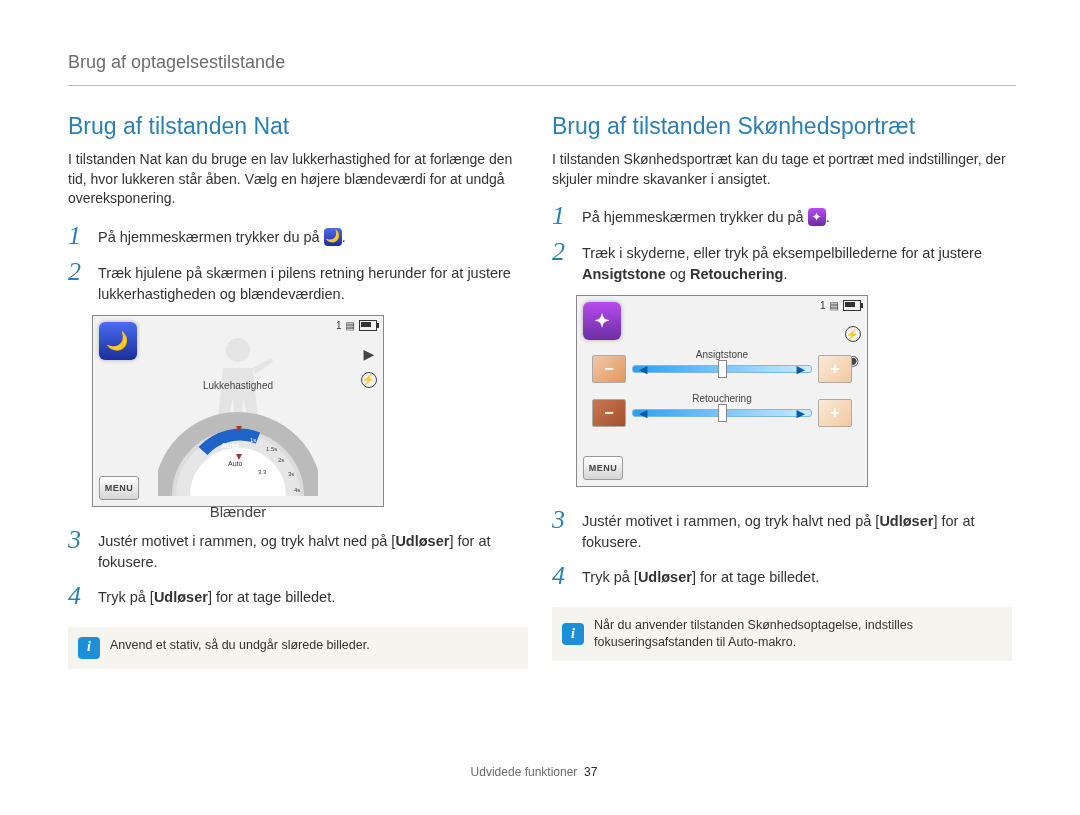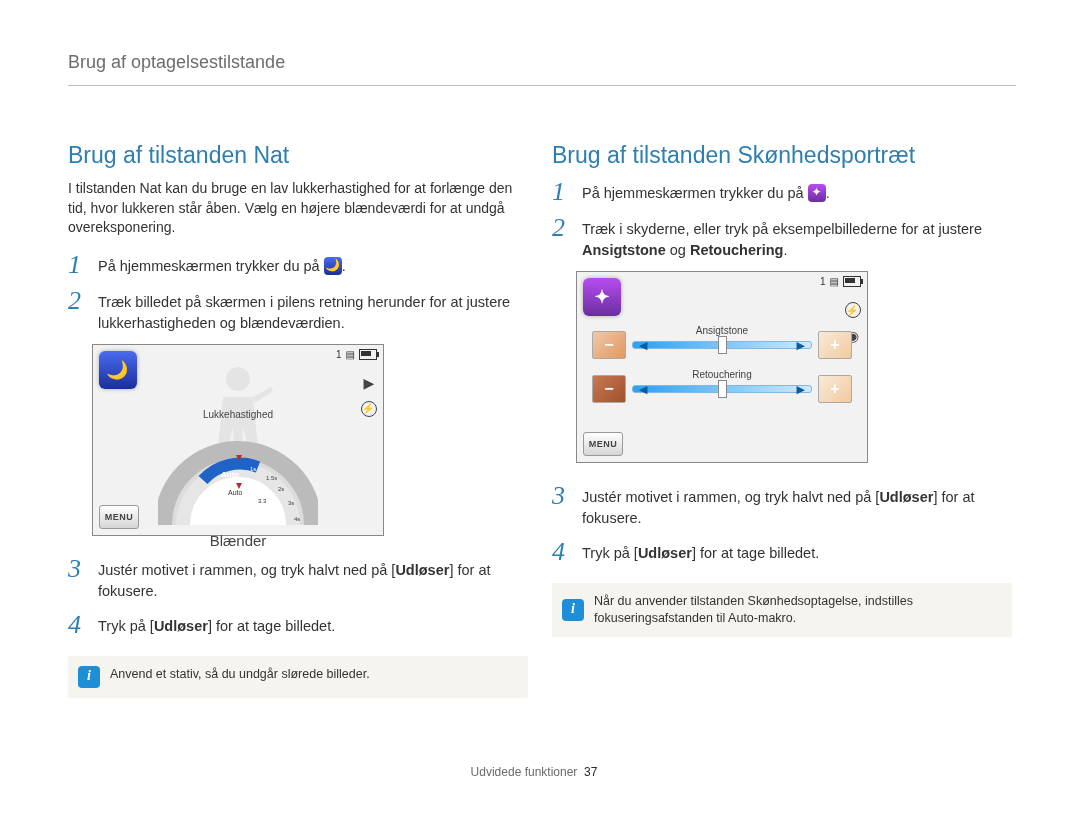--- a/index.html
+++ b/index.html
@@ -25,21 +25,21 @@
   .breadcrumb {
     color: var(--greytext);
     font-size:18px;
     font-weight:300;
     padding-bottom:12px;
     border-bottom:1px solid var(--rule);
   }
   .cols {
     display:flex;
     gap:24px;
-    margin-top:56px;
+    margin-top:27px;
   }
   .col { width:460px; }
   h2 {
     color: var(--accent);
     font-weight:400;
     font-size:23px;
     margin:0 0 10px 0;
   }
   .intro {
     font-size:14px;
@@ -230,21 +230,21 @@
 
       <ol class="steps">
         <li>
           <span class="num">1</span>
           <div class="step-body">
             <span>På hjemmeskærmen trykker du på </span><span class="icon-tile tile-night">🌙</span><span>.</span>
           </div>
         </li>
         <li>
           <span class="num">2</span>
-          <div class="step-body">Træk billedet på skærmen i pilens retning herunder for at justere lukkerhastigheden og blændeværdien.</div>
+          <div class="step-body">Træk hjulene på skærmen i pilens retning herunder for at justere lukkerhastigheden og blændeværdien.</div>
         </li>
       </ol>
 
       <div class="camshot">
         <div class="big-tile tile-night">🌙</div>
         <div class="top-right">
           <span>1</span>
           <span>▤</span>
           <span class="bat">
               <i></i>
@@ -301,20 +301,21 @@
       </ol>
 
       <div class="infobox">
         <span class="note-icon">i</span>
         <span>Anvend et stativ, så du undgår slørede billeder.</span>
       </div>
     </div>
 
     <div class="col">
       <h2>Brug af tilstanden Skønhedsportræt</h2>
+      <p class="intro">I tilstanden Skønhedsportræt kan du tage et portræt med indstillinger, der skjuler mindre skavanker i ansigtet.</p>
 
       <ol class="steps">
         <li>
           <span class="num">1</span>
           <div class="step-body">
             <span>På hjemmeskærmen trykker du på </span><span class="icon-tile tile-beauty">✦</span><span>.</span>
           </div>
         </li>
         <li>
           <span class="num">2</span>

